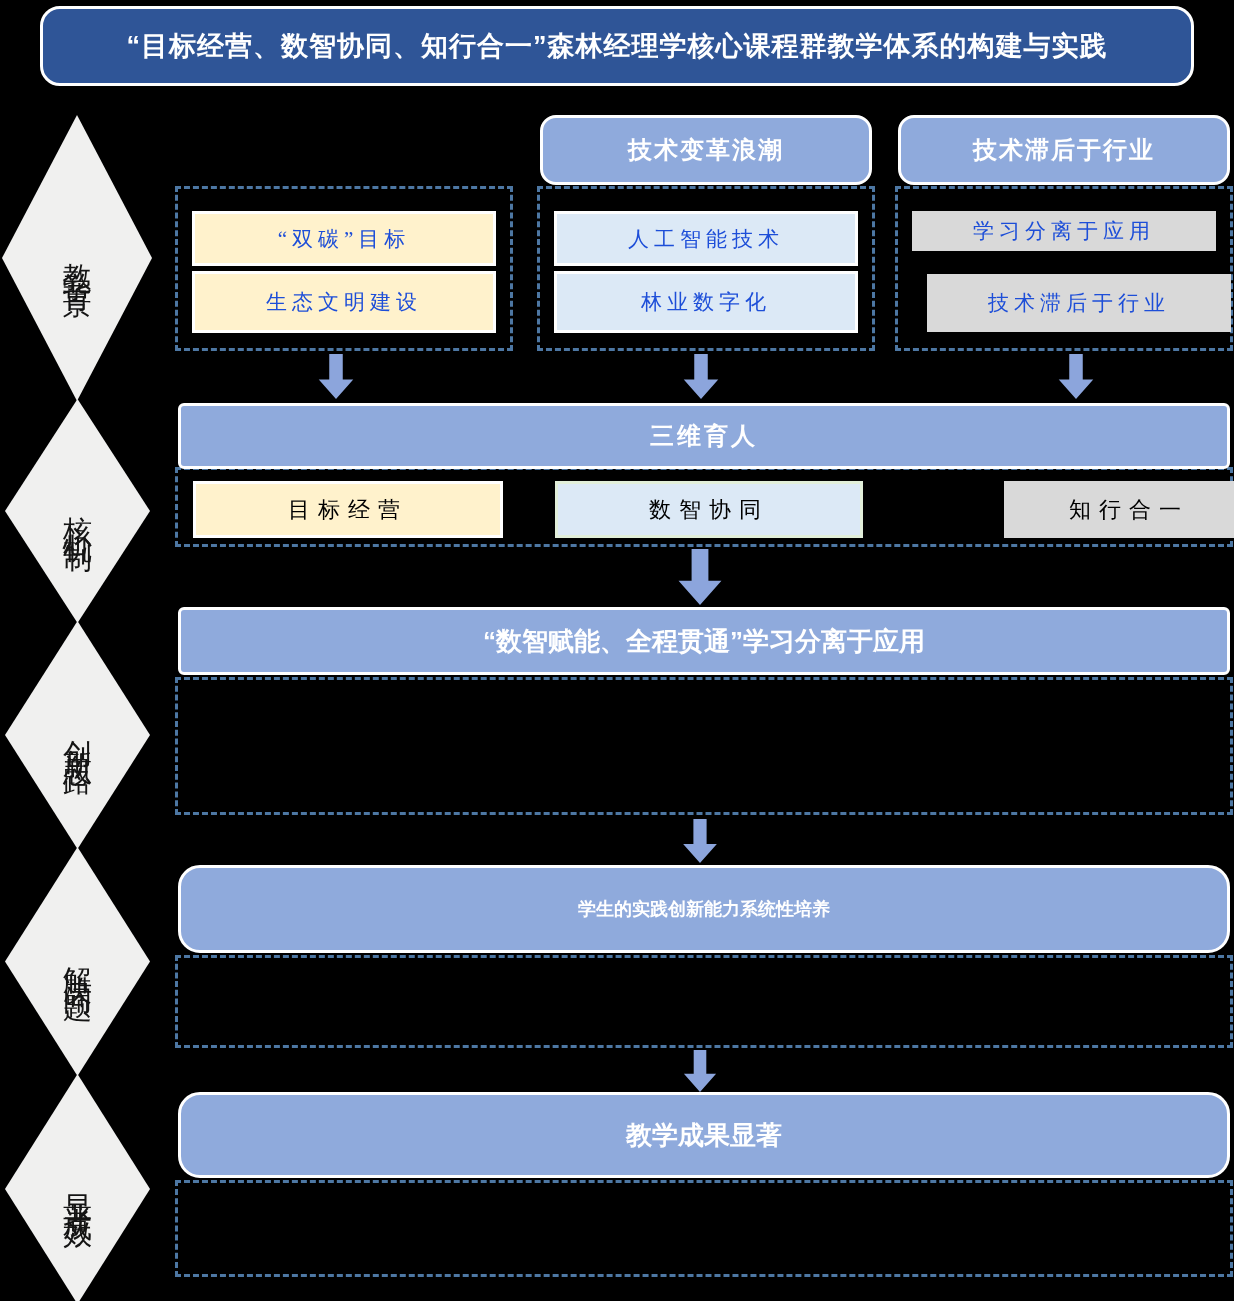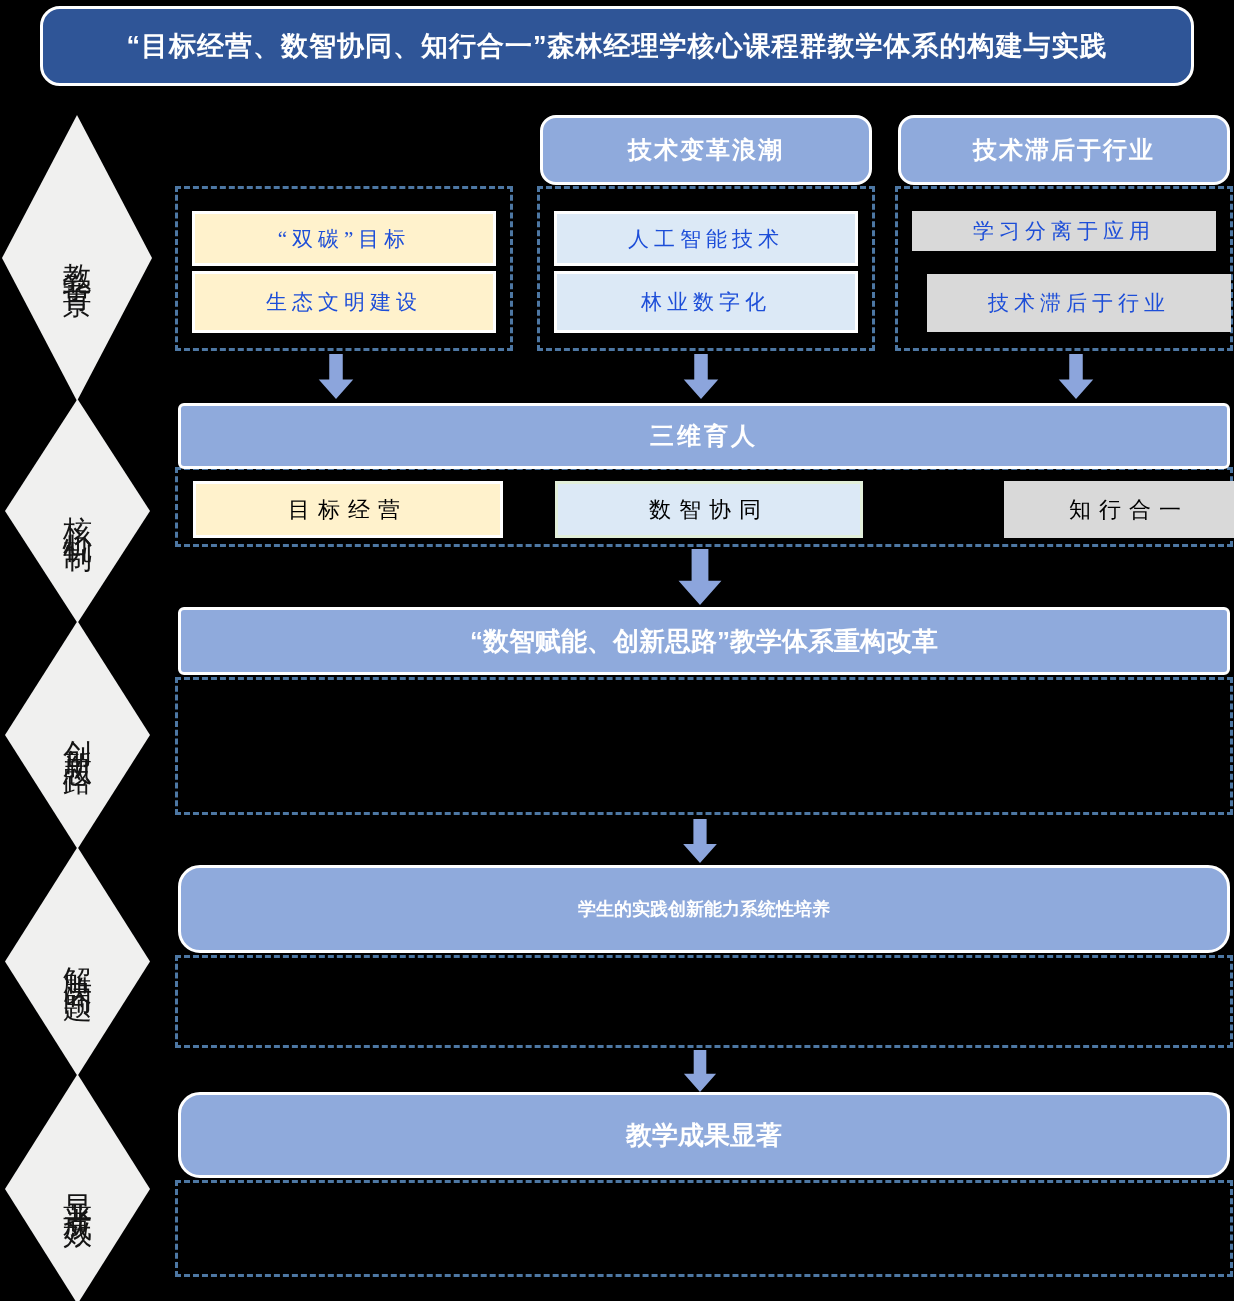--- a/index.html
+++ b/index.html
@@ -172,21 +172,21 @@
   </div>
 
   <div class="abs" style="left:677px;top:549px;">
     <svg class="arrow-icon" width="46" height="56" viewBox="0 0 46 60">
         <polygon points="14,0 32,0 32,34 46,34 23,60 0,34 14,34" fill="#8CA5DC"></polygon>
       </svg>
   </div>
 
   <div class="abs dashed-box flow-dash" style="top:677px;height:138px;"></div>
   <div class="abs center flow-bar" style="top:607px;height:68px;font-size:26px;">
-    <span>“数智赋能、创新思路”教学体系重构改革</span>
+    <span>“数智赋能、全程贯通”学习分离于应用</span>
   </div>
 
   <div class="abs" style="left:677px;top:819px;">
     <svg class="arrow-icon" width="46" height="44" viewBox="0 0 46 60">
         <polygon points="14,0 32,0 32,34 46,34 23,60 0,34 14,34" fill="#8CA5DC"></polygon>
       </svg>
   </div>
 
   <div class="abs dashed-box flow-dash" style="top:955px;height:93px;"></div>
   <div class="abs center flow-bar" style="top:865px;height:88px;font-size:18px;border-radius:22px;">

